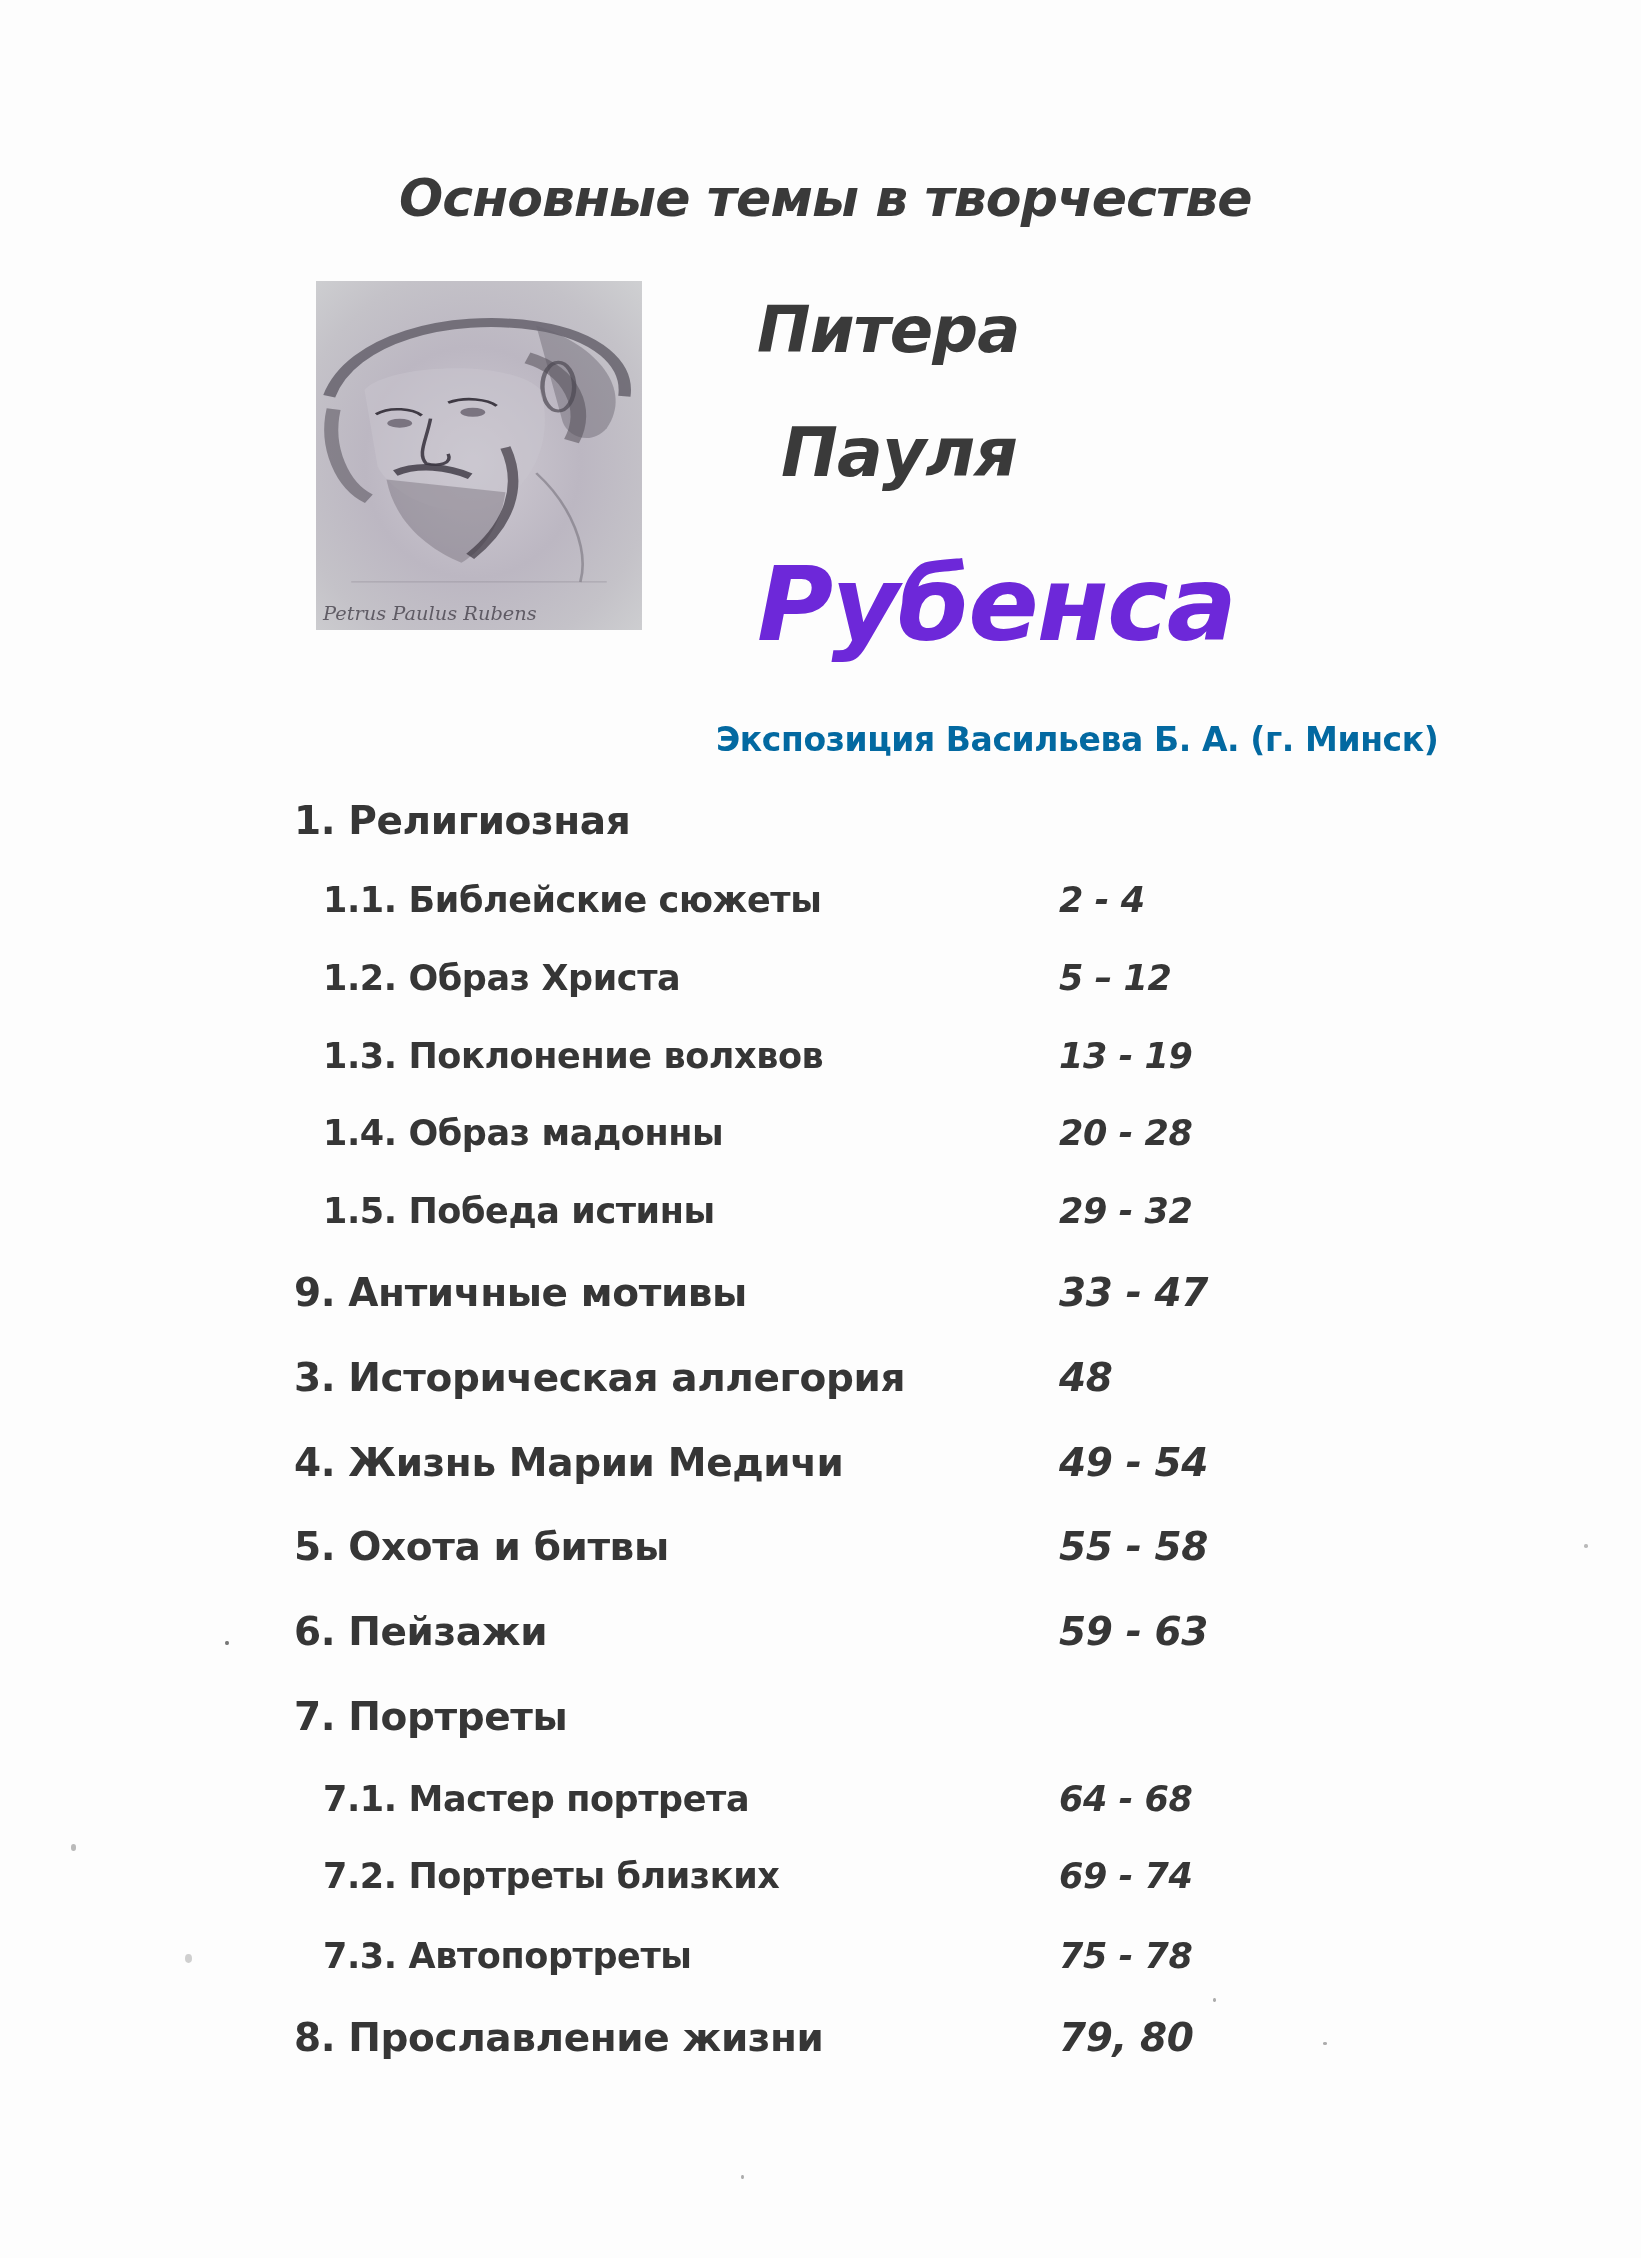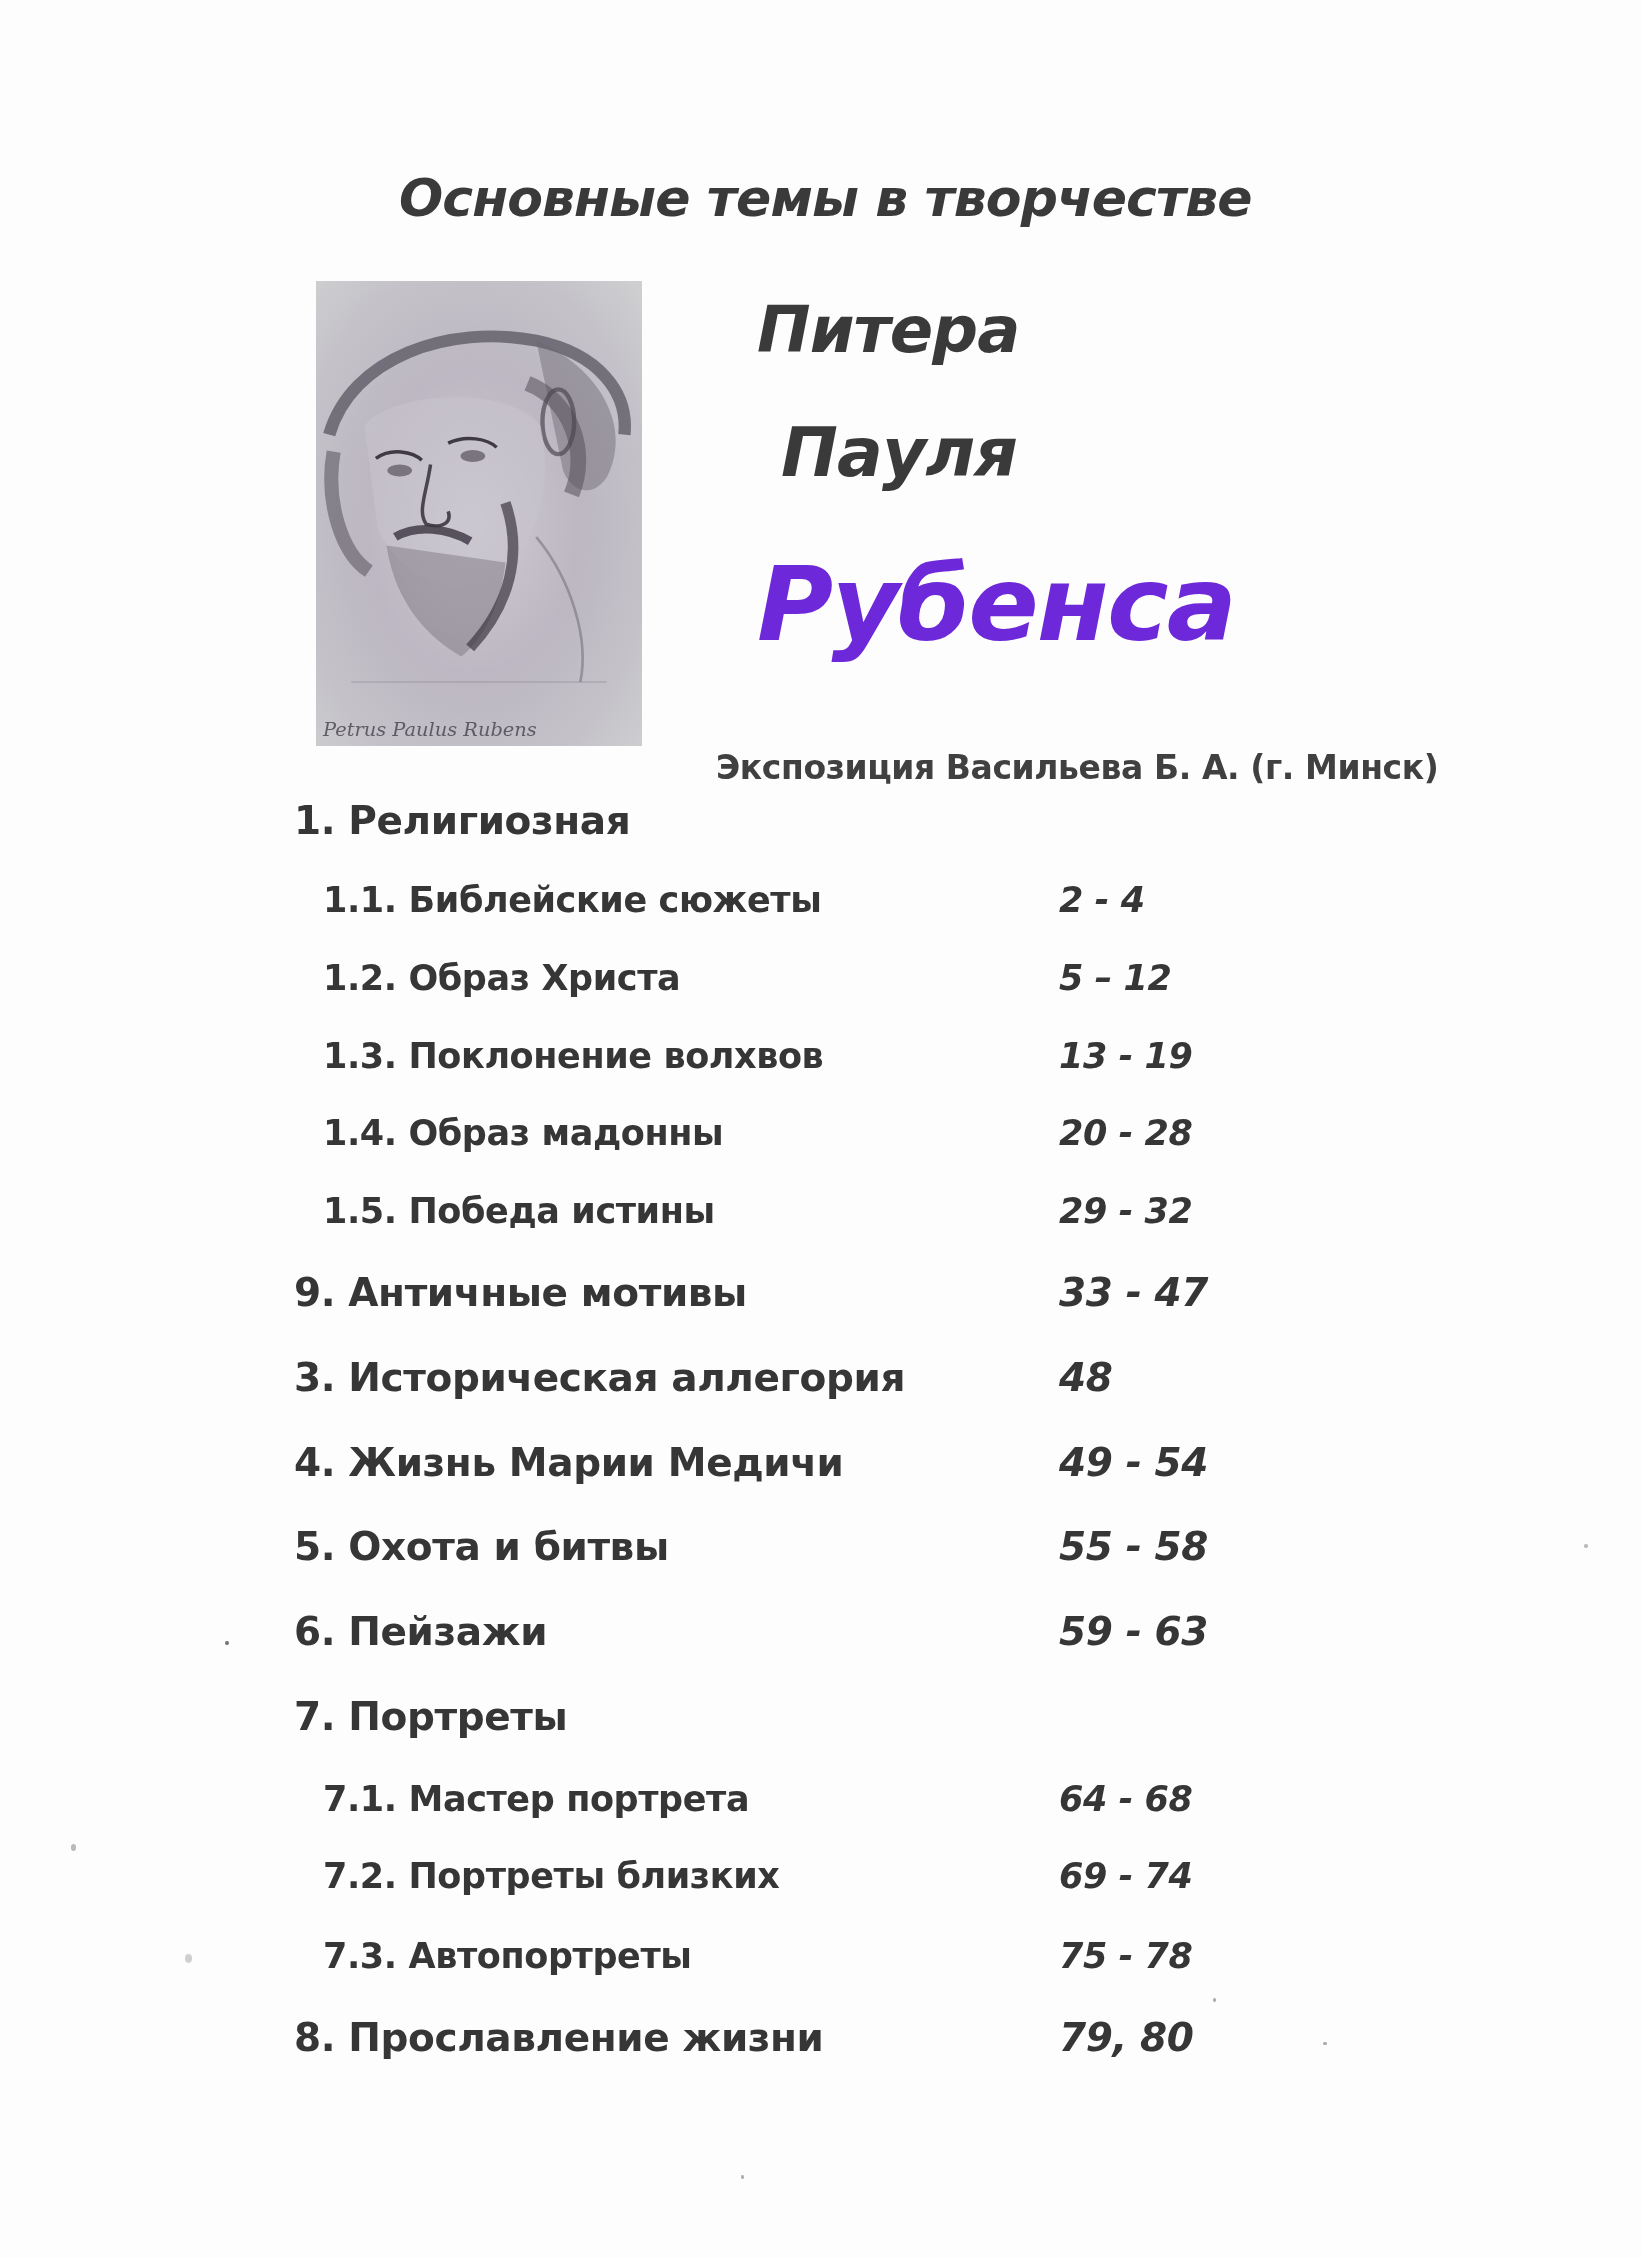--- a/index.html
+++ b/index.html
@@ -18,26 +18,25 @@
       color: #3a3a3a;
       white-space: nowrap;
       letter-spacing: -0.9px;
     }
     #t1 { left: 399px; top: 168px; font-size: 52px; }
     #t2 { left: 757px; top: 293px; font-size: 64px; }
     #t3 { left: 757px; top: 413px; font-size: 68px; margin-left: 24px; }
     #t4 { left: 757px; top: 543px; font-size: 104px; letter-spacing: -1.8px; color: #6d28d9; }
     .subtitle {
       position: absolute; left: 716px; top: 720px;
-      font-size: 33px; font-weight: bold; color: #404040; white-space: nowrap;
+      font-size: 33px; font-weight: bold; color: #0369a1; white-space: nowrap;
       letter-spacing: -0.4px;
-      margin-top: 28px;
     }
     .portrait {
-      position: absolute; left: 316px; top: 281px; width: 326px; height: 465px;
+      position: absolute; left: 316px; top: 281px; width: 326px; height: 349px;
       background: radial-gradient(ellipse at 48% 52%, #cfcbd3 0%, #bcb7c2 45%, #c4c2c8 75%, #cfd0d2 100%);
       overflow: hidden;
     }
     .portrait svg { width: 100%; height: 100%; display: block; }
     .toc { position: absolute; left: 0; top: 0; width: 100%; }
     .toc-row {
       position: absolute; left: 0; width: 100%;
       font-weight: bold; color: #363636; white-space: nowrap;
     }
     .toc-row .label { position: absolute; letter-spacing: -0.4px; }

